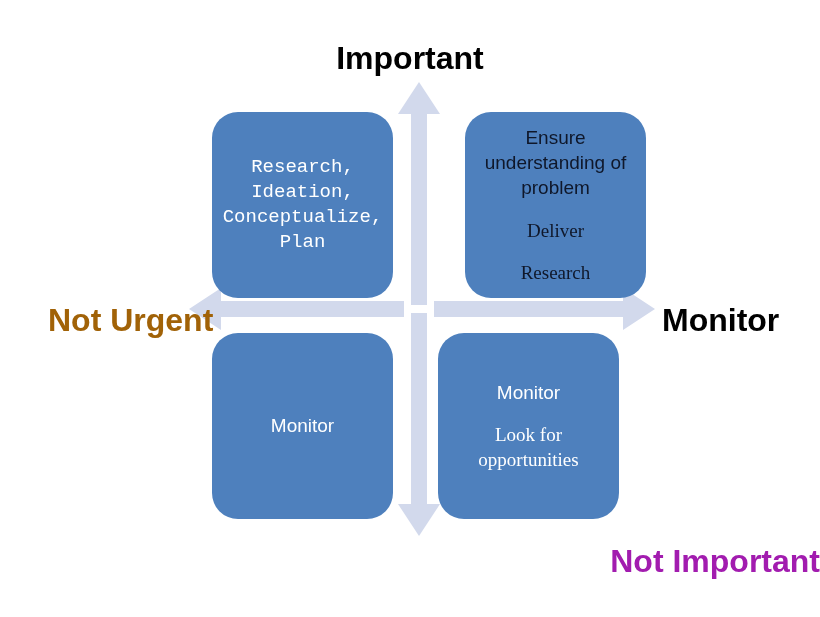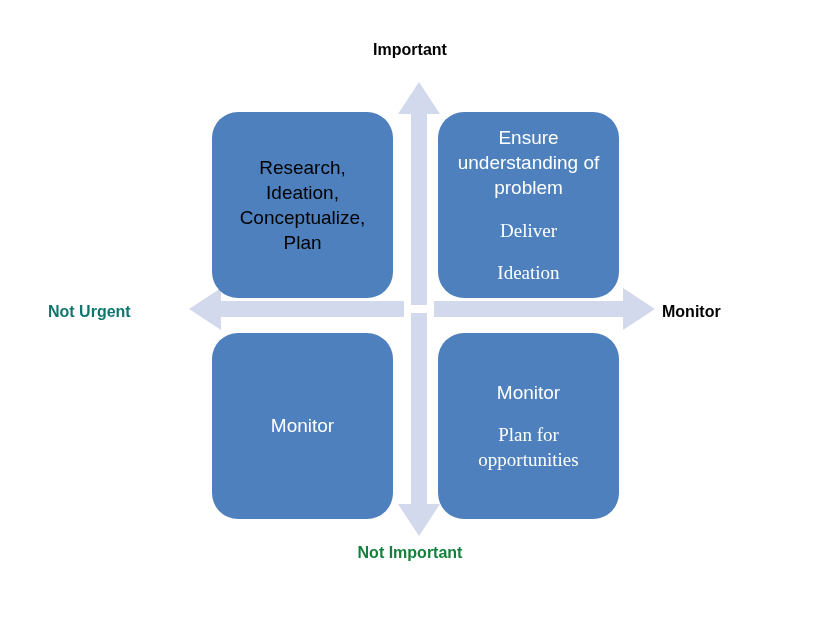--- a/index.html
+++ b/index.html
@@ -26,21 +26,21 @@
     width: 820px;
     height: 617px;
     pointer-events: none;
   }
 
   
   .axis-label {
     position: absolute;
     font-family: "Liberation Sans", sans-serif;
     font-weight: bold;
-    font-size: 16px;
+    font-size: 32px;
     color: #000000;
     white-space: nowrap;
     line-height: 1;
   }
   #label-important {
     left: 0;
     width: 820px;
     top: 42px;
     text-align: center;
   }
@@ -97,38 +97,38 @@
 
     <polygon points="419,82 440,114 427,114 427,305 411,305 411,114 398,114" fill="#D2D9EC"></polygon>
     <polygon points="419,536 398,504 411,504 411,313 427,313 427,504 440,504" fill="#D2D9EC"></polygon>
 
     <polygon points="189,309 221,288 221,301 404,301 404,317 221,317 221,330" fill="#D2D9EC"></polygon>
     <polygon points="655,309 623,288 623,301 434,301 434,317 623,317 623,330" fill="#D2D9EC"></polygon>
   </svg>
 
   <div class="axis-label" id="label-important" style="color: rgb(0, 0, 0);">Important</div>
 
-  <div class="axis-label" id="label-not-important" style="color: #15803d;">Not Important</div>
+  <div class="axis-label" id="label-not-important" style="color: #a21caf; text-align: right;">Not Important</div>
 
-  <div class="axis-label" id="label-not-urgent" style="color: #0f766e;">Not Urgent</div>
+  <div class="axis-label" id="label-not-urgent" style="color: #a16207;">Not Urgent</div>
 
   <div class="axis-label" id="label-urgent" style="color: rgb(0, 0, 0);">Monitor</div>
 
-  <div class="quad" id="quad-tl" style="background: rgb(78, 128, 189); color: #000000;">
+  <div class="quad" id="quad-tl" style="background: rgb(78, 128, 189); color: #ffffff; font-family: Liberation Mono, monospace;">
     <p>Research, Ideation, Conceptualize, Plan</p>
   </div>
 
-  <div class="quad" id="quad-tr" style="background: rgb(78, 128, 189); color: #ffffff;">
+  <div class="quad" id="quad-tr" style="background: rgb(78, 128, 189); color: #0f172a; margin-left: 27px;">
     <p>Ensure understanding of problem</p>
     <p>Deliver</p>
-    <p>Ideation</p>
+    <p>Research</p>
   </div>
 
   <div class="quad" id="quad-bl" style="background: rgb(78, 128, 189); color: rgb(255, 255, 255);">
     <p>Monitor</p>
   </div>
 
   <div class="quad" id="quad-br" style="background: rgb(78, 128, 189); color: rgb(255, 255, 255);">
     <p>Monitor</p>
-    <p>Plan for opportunities</p>
+    <p>Look for opportunities</p>
   </div>
 
 </div>
 
 </body></html>

